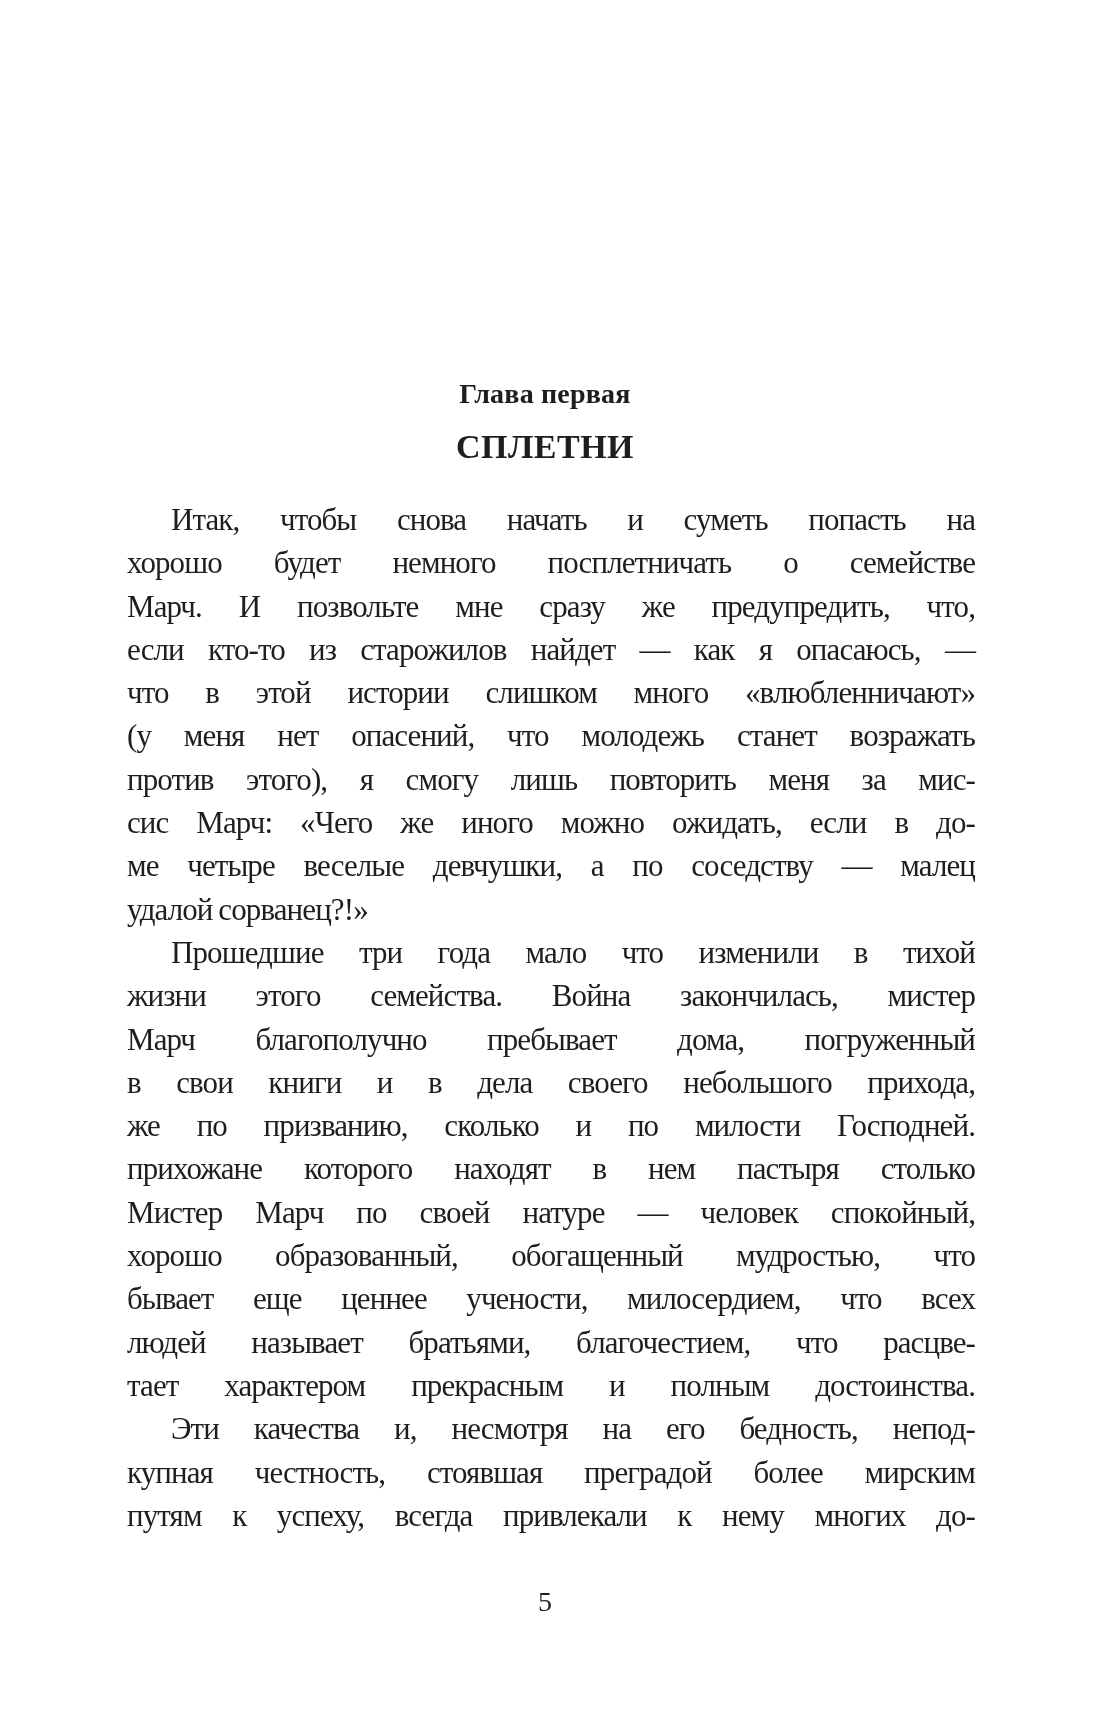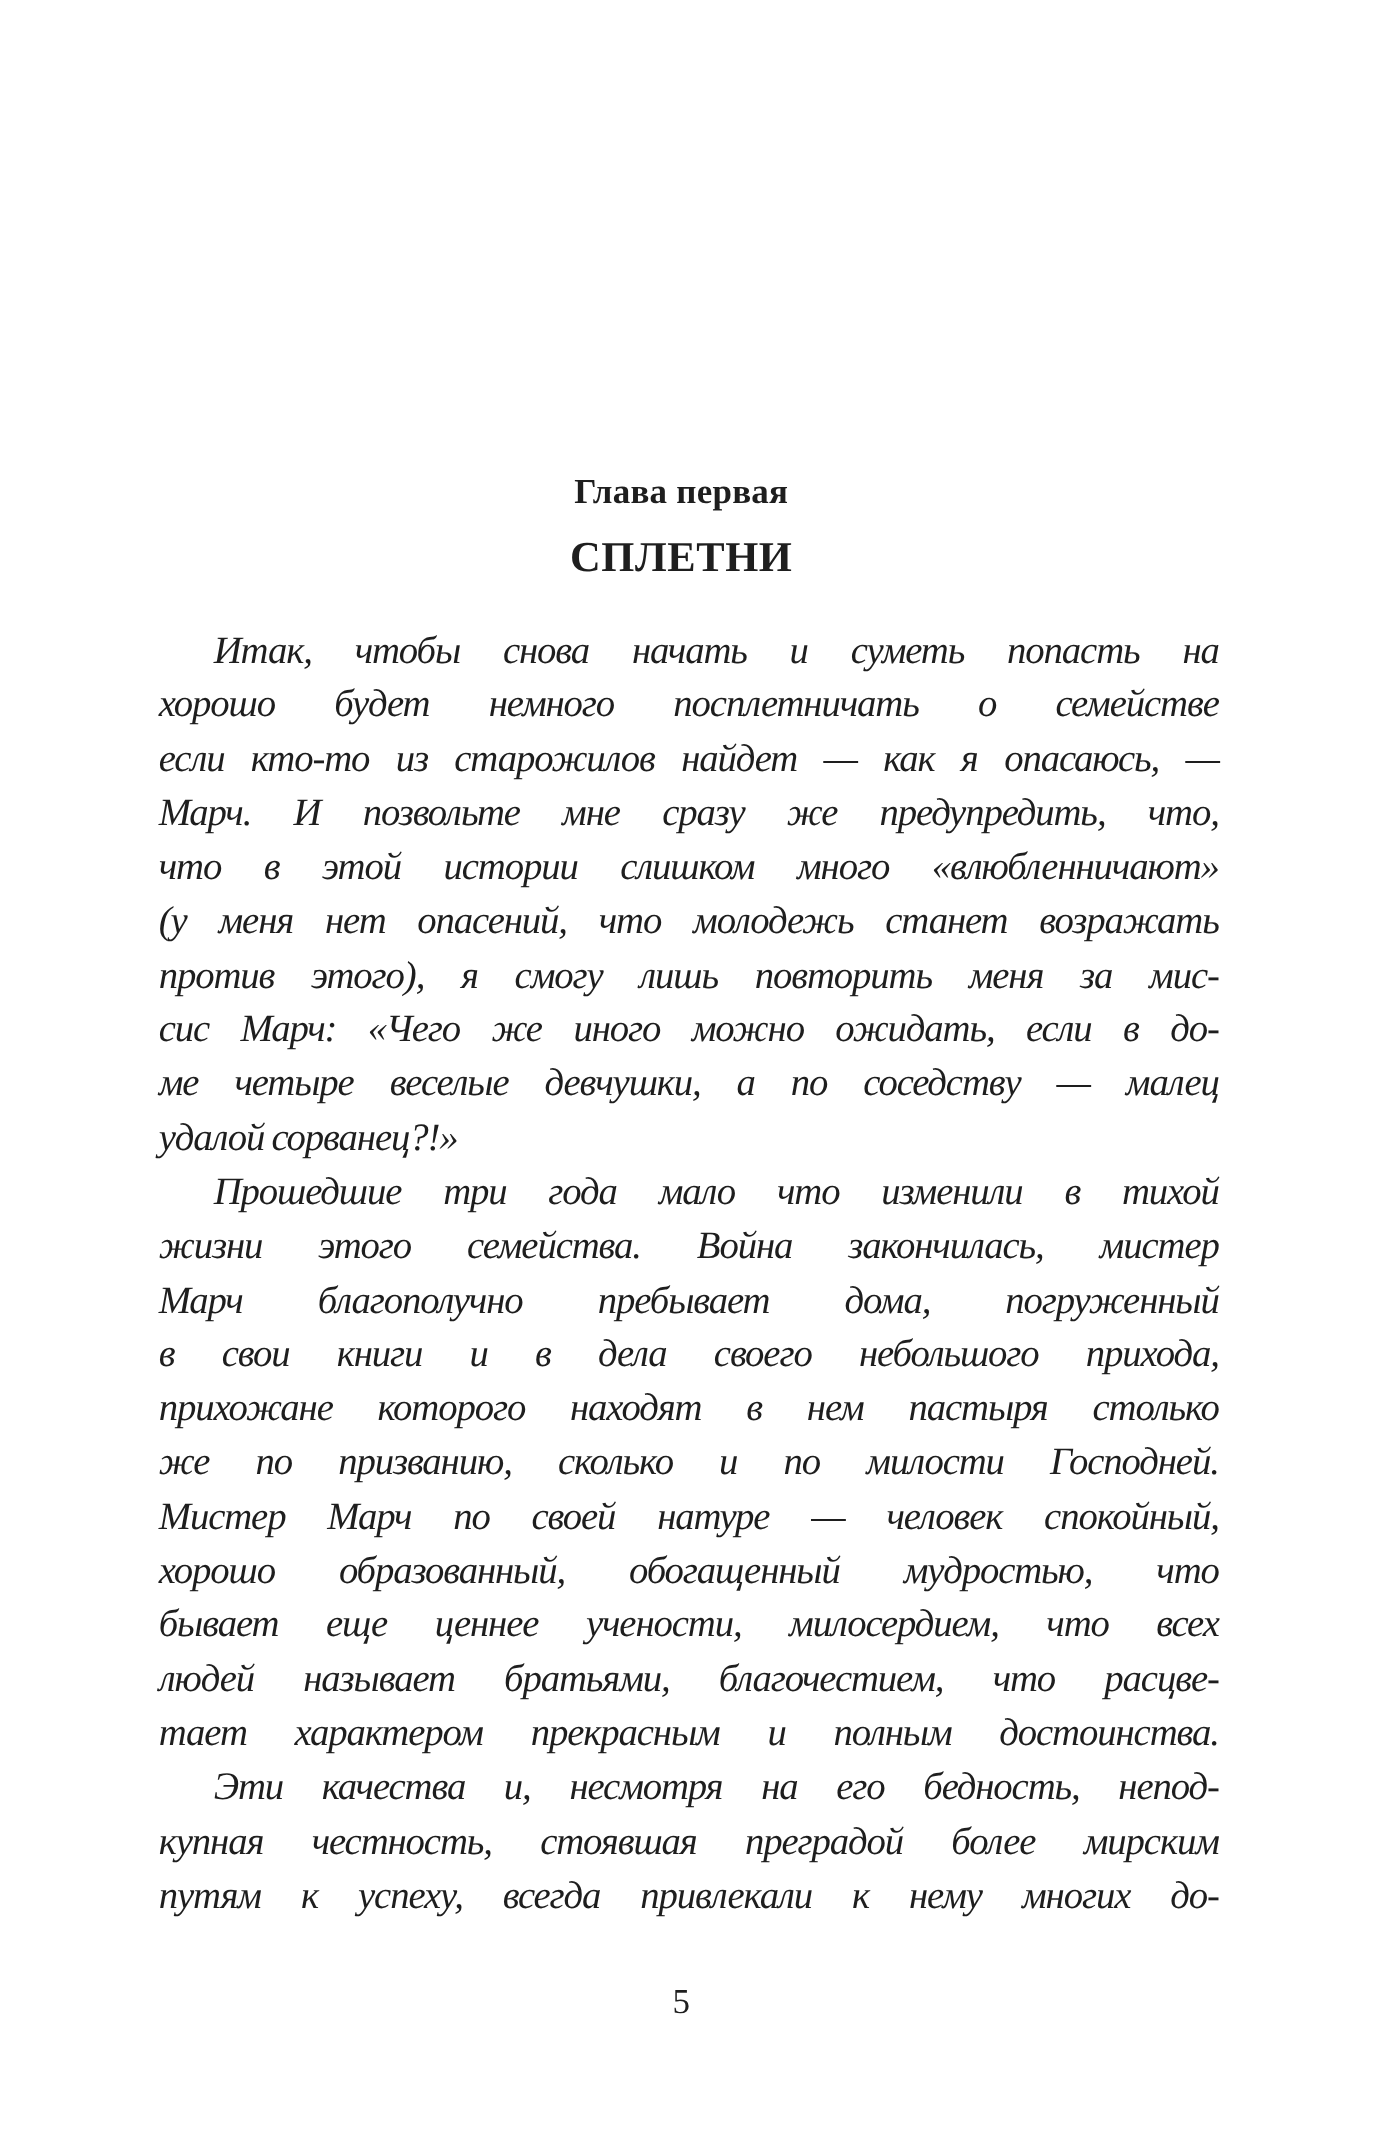--- a/index.html
+++ b/index.html
@@ -39,21 +39,20 @@
       text-align: center;
       font-size: 34px;
       font-weight: bold;
       letter-spacing: 0.5px;
     }
     .text-block {
       position: absolute;
       top: 498px;
       left: 127px;
       width: 848px;
-      font-style: italic;
     }
     .line {
       display: block;
       height: 43.3px;
       line-height: 43.3px;
       font-size: 31px;
       white-space: nowrap;
       text-align: justify;
       text-align-last: justify;
       letter-spacing: -0.9px;
@@ -77,34 +76,34 @@
 </head>
 <body>
 
 <div class="page">
   <div class="chapter-label">Глава первая</div>
   <div class="chapter-title">СПЛЕТНИ</div>
 
   <div class="text-block" id="text-block">
       <span class="line indent">Итак, чтобы снова начать и суметь попасть на</span>
       <span class="line">хорошо будет немного посплетничать о семействе</span>
+      <span class="line">Марч. И позвольте мне сразу же предупредить, что,</span>
       <span class="line">если кто-то из старожилов найдет — как я опасаюсь, —</span>
-      <span class="line">Марч. И позвольте мне сразу же предупредить, что,</span>
       <span class="line">что в этой истории слишком много «влюбленничают»</span>
       <span class="line">(у меня нет опасений, что молодежь станет возражать</span>
       <span class="line">против этого), я смогу лишь повторить меня за мис-</span>
       <span class="line">сис Марч: «Чего же иного можно ожидать, если в до-</span>
       <span class="line">ме четыре веселые девчушки, а по соседству — малец</span>
       <span class="line last">удалой сорванец?!»</span>
       <span class="line indent">Прошедшие три года мало что изменили в тихой</span>
       <span class="line">жизни этого семейства. Война закончилась, мистер</span>
       <span class="line">Марч благополучно пребывает дома, погруженный</span>
       <span class="line">в свои книги и в дела своего небольшого прихода,</span>
+      <span class="line">же по призванию, сколько и по милости Господней.</span>
       <span class="line">прихожане которого находят в нем пастыря столько</span>
-      <span class="line">же по призванию, сколько и по милости Господней.</span>
       <span class="line">Мистер Марч по своей натуре — человек спокойный,</span>
       <span class="line">хорошо образованный, обогащенный мудростью, что</span>
       <span class="line">бывает еще ценнее учености, милосердием, что всех</span>
       <span class="line">людей называет братьями, благочестием, что расцве-</span>
       <span class="line">тает характером прекрасным и полным достоинства.</span>
       <span class="line indent">Эти качества и, несмотря на его бедность, непод-</span>
       <span class="line">купная честность, стоявшая преградой более мирским</span>
       <span class="line">путям к успеху, всегда привлекали к нему многих до-</span>
     </div>
 

